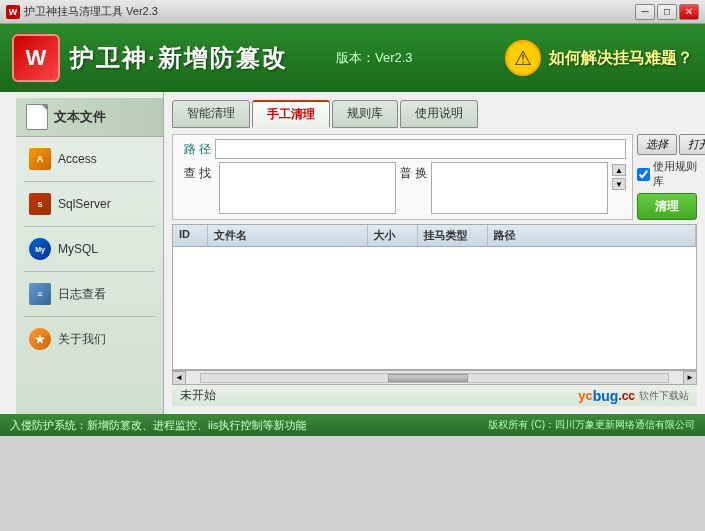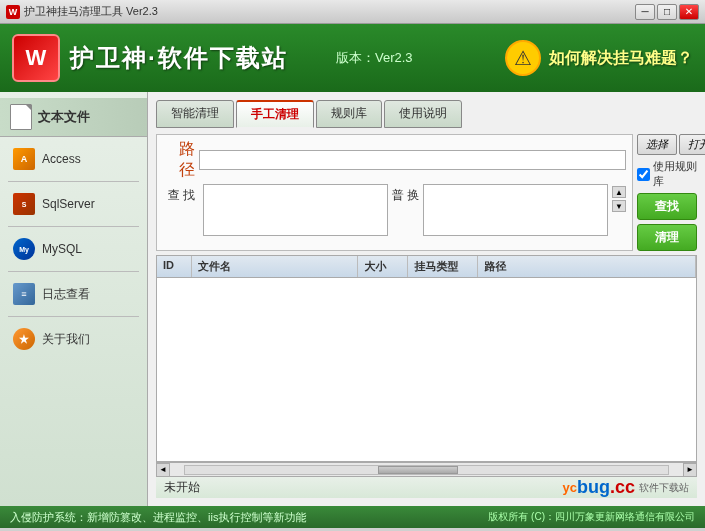--- a/index.html
+++ b/index.html
@@ -102,22 +102,23 @@
     .header-question {
       color: #ffff88;
       font-size: 16px;
       font-weight: bold;
       text-shadow: 1px 1px 2px rgba(0,0,0,0.5);
     }
 
     
     .main-container {
       display: flex;
-      height: 414px;
+      height: 322px;
       background: #f0f0f0;
+      padding-left: 16px;
     }
 
     
     .sidebar {
       width: 148px;
       background: linear-gradient(to bottom, #e8f0e8, #d0e0d0);
       border-right: 1px solid #aaa;
       padding: 6px 0;
     }
     .sidebar-section-header {
@@ -401,21 +402,21 @@
     <div class="title-btn">□</div>
     <div class="title-btn close">✕</div>
   </div>
 </div>
 
 <div class="header">
   <div class="header-logo">
     <div class="logo-shield">
       <span>W</span>
     </div>
-    <span class="header-title">护卫神·软件下载站</span>
+    <span class="header-title">护卫神·新增防篡改</span>
     <span class="header-version">版本：Ver2.3</span>
   </div>
   <div class="header-right">
     <div class="warning-icon">⚠</div>
     <span class="header-question">如何解决挂马难题？</span>
   </div>
 </div>
 
 <div class="main-container">
 
@@ -476,21 +477,21 @@
       <div class="tab active">手工清理</div>
       <div class="tab">规则库</div>
       <div class="tab">使用说明</div>
     </div>
 
     <div style="display:flex; gap:4px; margin-bottom:4px;">
 
       <div style="flex:1; border:1px solid #bbb; background:#fafafa; padding:4px 6px;">
 
         <div class="path-row">
-          <span style="width:32px; font-size:16px; color:#c2410c; text-align:right; margin-right:4px;">路 径</span>
+          <span style="width:32px; font-size:12px; color:#0f766e; text-align:right; margin-right:4px;">路 径</span>
           <input type="text" style="flex: 1 1 0%; height: 20px; border: 1px solid rgb(170, 170, 170); padding: 1px 3px; font-size: 11px;">
         </div>
 
         <div style="display:flex; align-items:flex-start; gap:4px;">
           <span style="width:32px; font-size:12px; color:#333; text-align:right; margin-right:4px; margin-top:3px;">查 找</span>
           <div style="flex:1; display:flex; flex-direction:column; position:relative;">
             <textarea style="width: 100%; height: 52px; border: 1px solid rgb(170, 170, 170); resize: none; padding: 2px; font-size: 11px;"></textarea>
           </div>
           <span style="font-size:12px; color:#333; margin-top:3px; white-space:nowrap;">普 换</span>
           <div style="flex:1; display:flex; flex-direction:column; position:relative;">
@@ -506,21 +507,20 @@
 
       <div style="display:flex; flex-direction:column; gap:4px; width:60px;">
         <div style="display:flex; gap:2px;">
           <button class="btn-small">选择</button>
           <button class="btn-small">打开</button>
         </div>
         <div class="checkbox-row">
           <input type="checkbox" checked="" style="">
           <span class="checkbox-label">使用规则库</span>
         </div>
-        <button class="btn-green">查找</button>
         <button class="btn-green">清理</button>
       </div>
     </div>
 
     <div class="table-container">
       <div class="table-header">
         <div class="table-col col-id">ID</div>
         <div class="table-col col-filename">文件名</div>
         <div class="table-col col-size">大小</div>
         <div class="table-col col-type">挂马类型</div>
@@ -534,22 +534,22 @@
       <div class="hscroll-track">
         <div class="hscroll-thumb"></div>
       </div>
       <div class="hscroll-right">►</div>
     </div>
 
     <div class="status-bar">
       <span class="status-text">未开始</span>
       <div class="status-logo">
         <span style="font-size:13px; font-weight:bold; color:#ff6600;">yc</span>
-        <span style="font-size:18px; font-weight:bold; color:#0066cc;">bug</span>
-        <span style="font-size:18px; font-weight:bold; color:#cc0000;">.cc</span>
+        <span style="font-size:14px; font-weight:bold; color:#0066cc;">bug</span>
+        <span style="font-size:12px; font-weight:bold; color:#cc0000;">.cc</span>
         <span style="font-size:10px; color:#666; margin-left:4px;">软件下载站</span>
       </div>
     </div>
 
   </div>
 </div>
 
 <div class="bottom-bar">
   <span class="bottom-text">入侵防护系统：新增防篡改、进程监控、iis执行控制等新功能</span>
   <span class="bottom-copyright">版权所有 (C)：四川万象更新网络通信有限公司</span>

